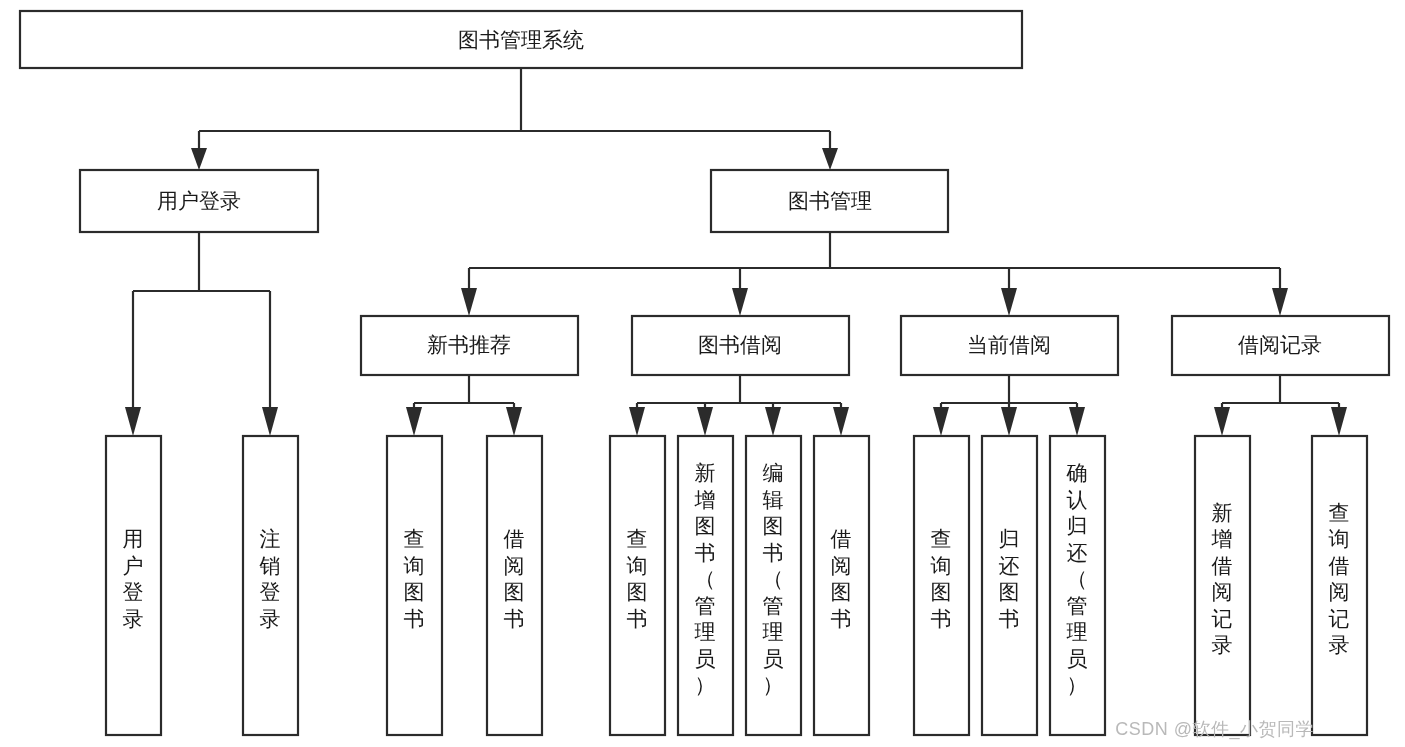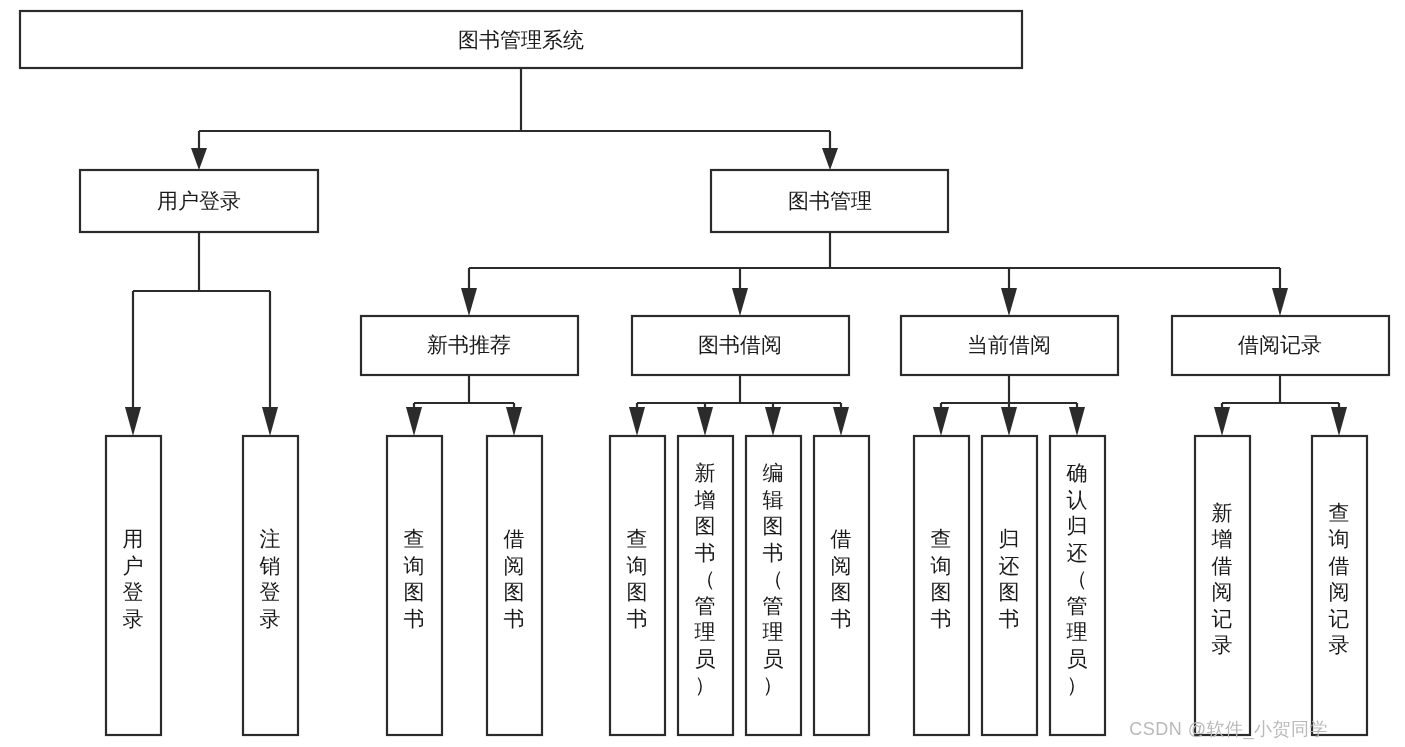--- a/index.html
+++ b/index.html
@@ -50,21 +50,21 @@
     dominant-baseline: middle;
   }
   .node-label-v {
     font-family: "Liberation Sans", "DejaVu Sans", sans-serif;
     font-size: 21px;
     fill: #1a1a1a;
     text-anchor: middle;
   }
   .watermark {
     position: absolute;
-    right: 10px;
+    right: 24px;
     bottom: 6px;
     font-family: "Liberation Sans", "DejaVu Sans", sans-serif;
     font-size: 18px;
     color: #b9b9b9;
     letter-spacing: 0.5px;
     white-space: nowrap;
     user-select: none;
   }
 </style>
 </head>

